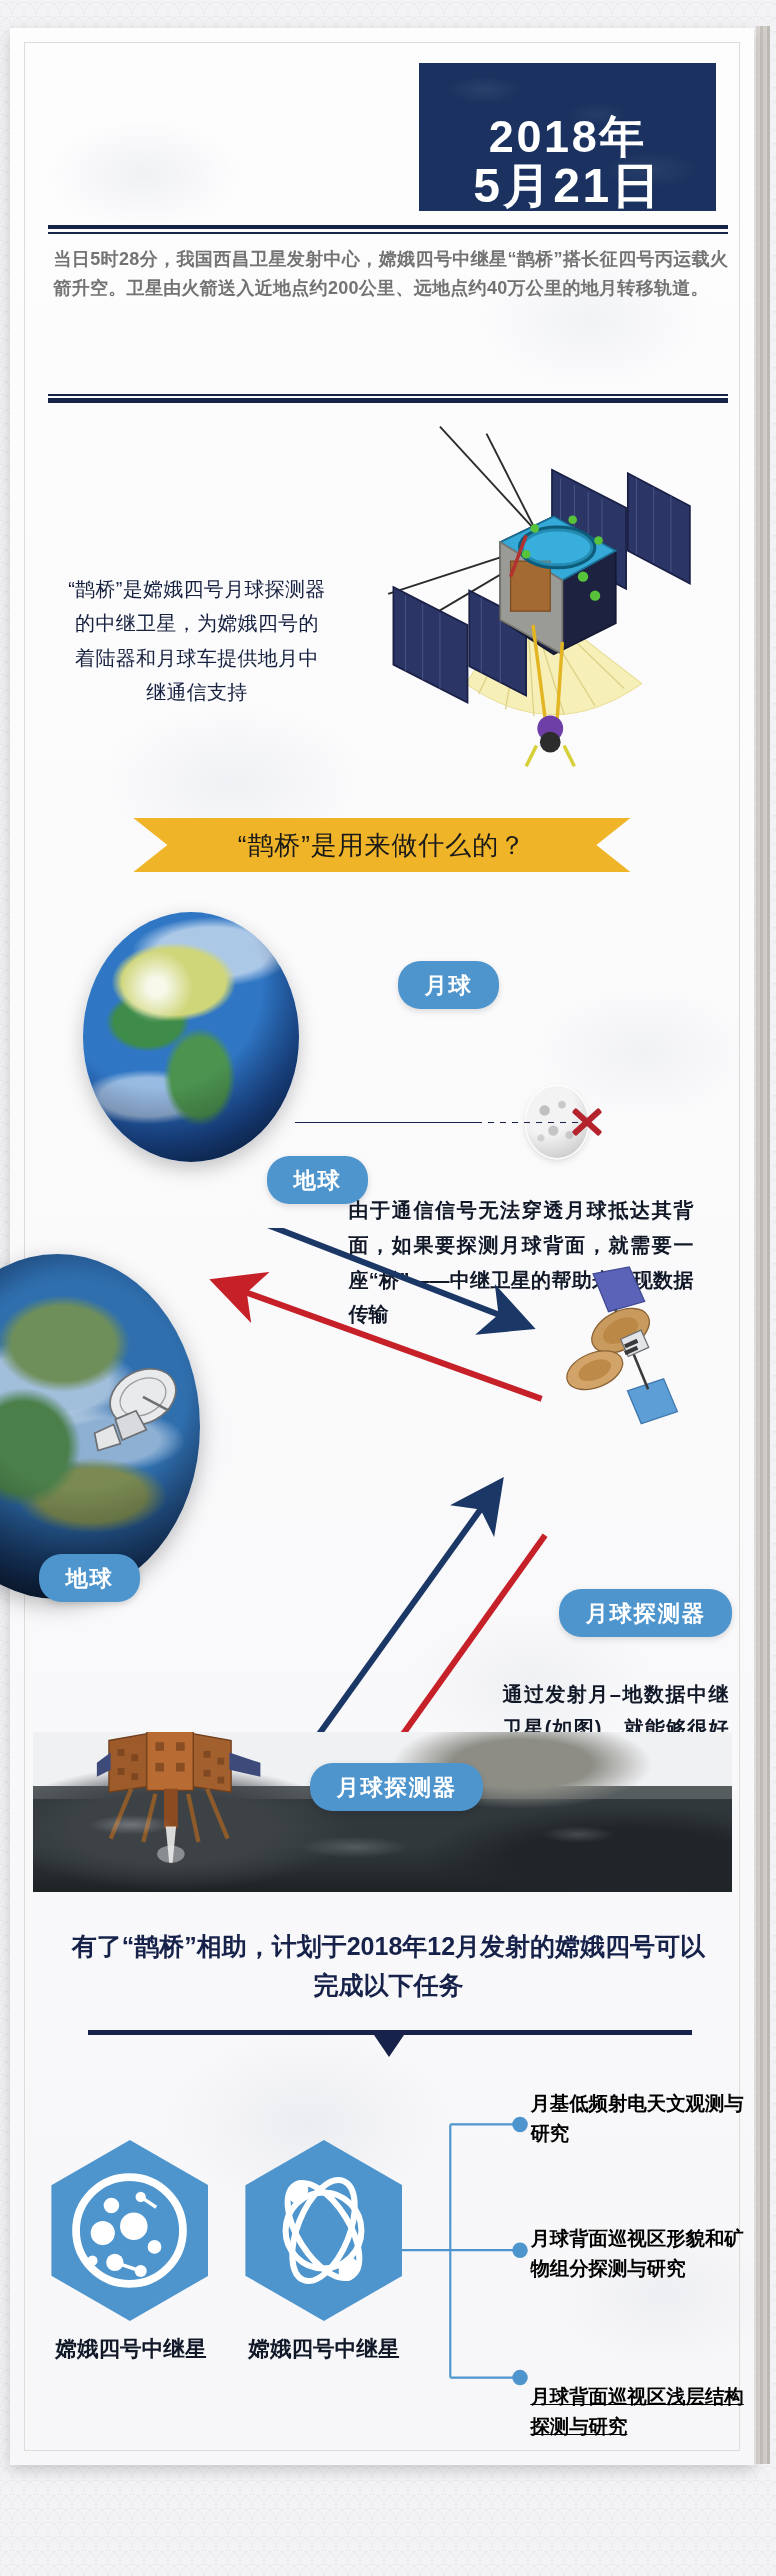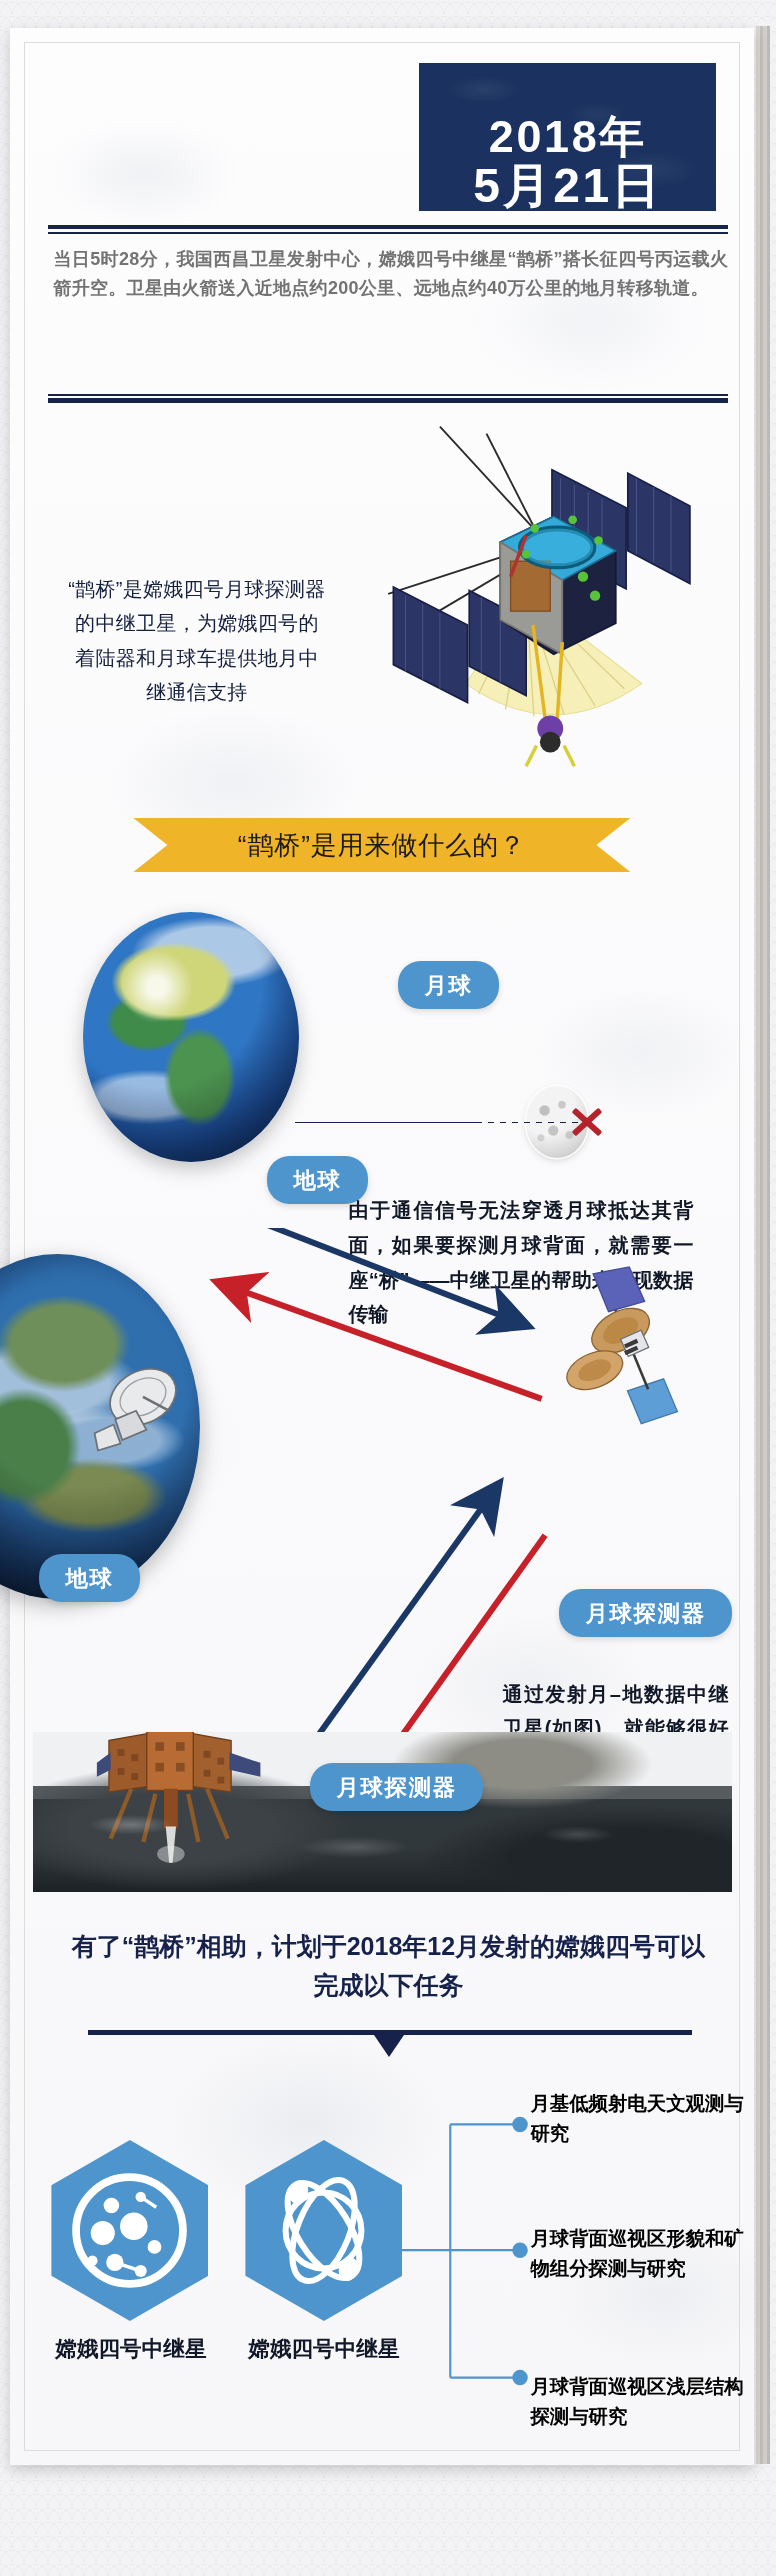--- a/index.html
+++ b/index.html
@@ -252,21 +252,21 @@
   }
   #cap-1{left:34px;top:239px;}
   #cap-2{left:227px;top:239px;}
   #connector{position:absolute;left:380px;top:0;width:155px;height:362px;}
   .mission-item{
     position:absolute;left:520px;width:216px;
     font-size:19.4px;line-height:1.56;color:#000000;font-weight:600;
   }
   #mi-0{top:-7px;}
   #mi-1{top:128px;}
-  #mi-2{top:276px;}
+  #mi-2{top:286px;text-decoration:underline;}
 </style>
 </head>
 <body>
 
 <div id="bg-pattern"></div>
 
 <div id="paper-stack">
   <i style="right:-1.7px;background:#bdbab5;"></i>
   <i style="right:1.7px;background:#d2cfca;"></i>
   <i style="right:5.2px;background:#c4c1bc;"></i>

